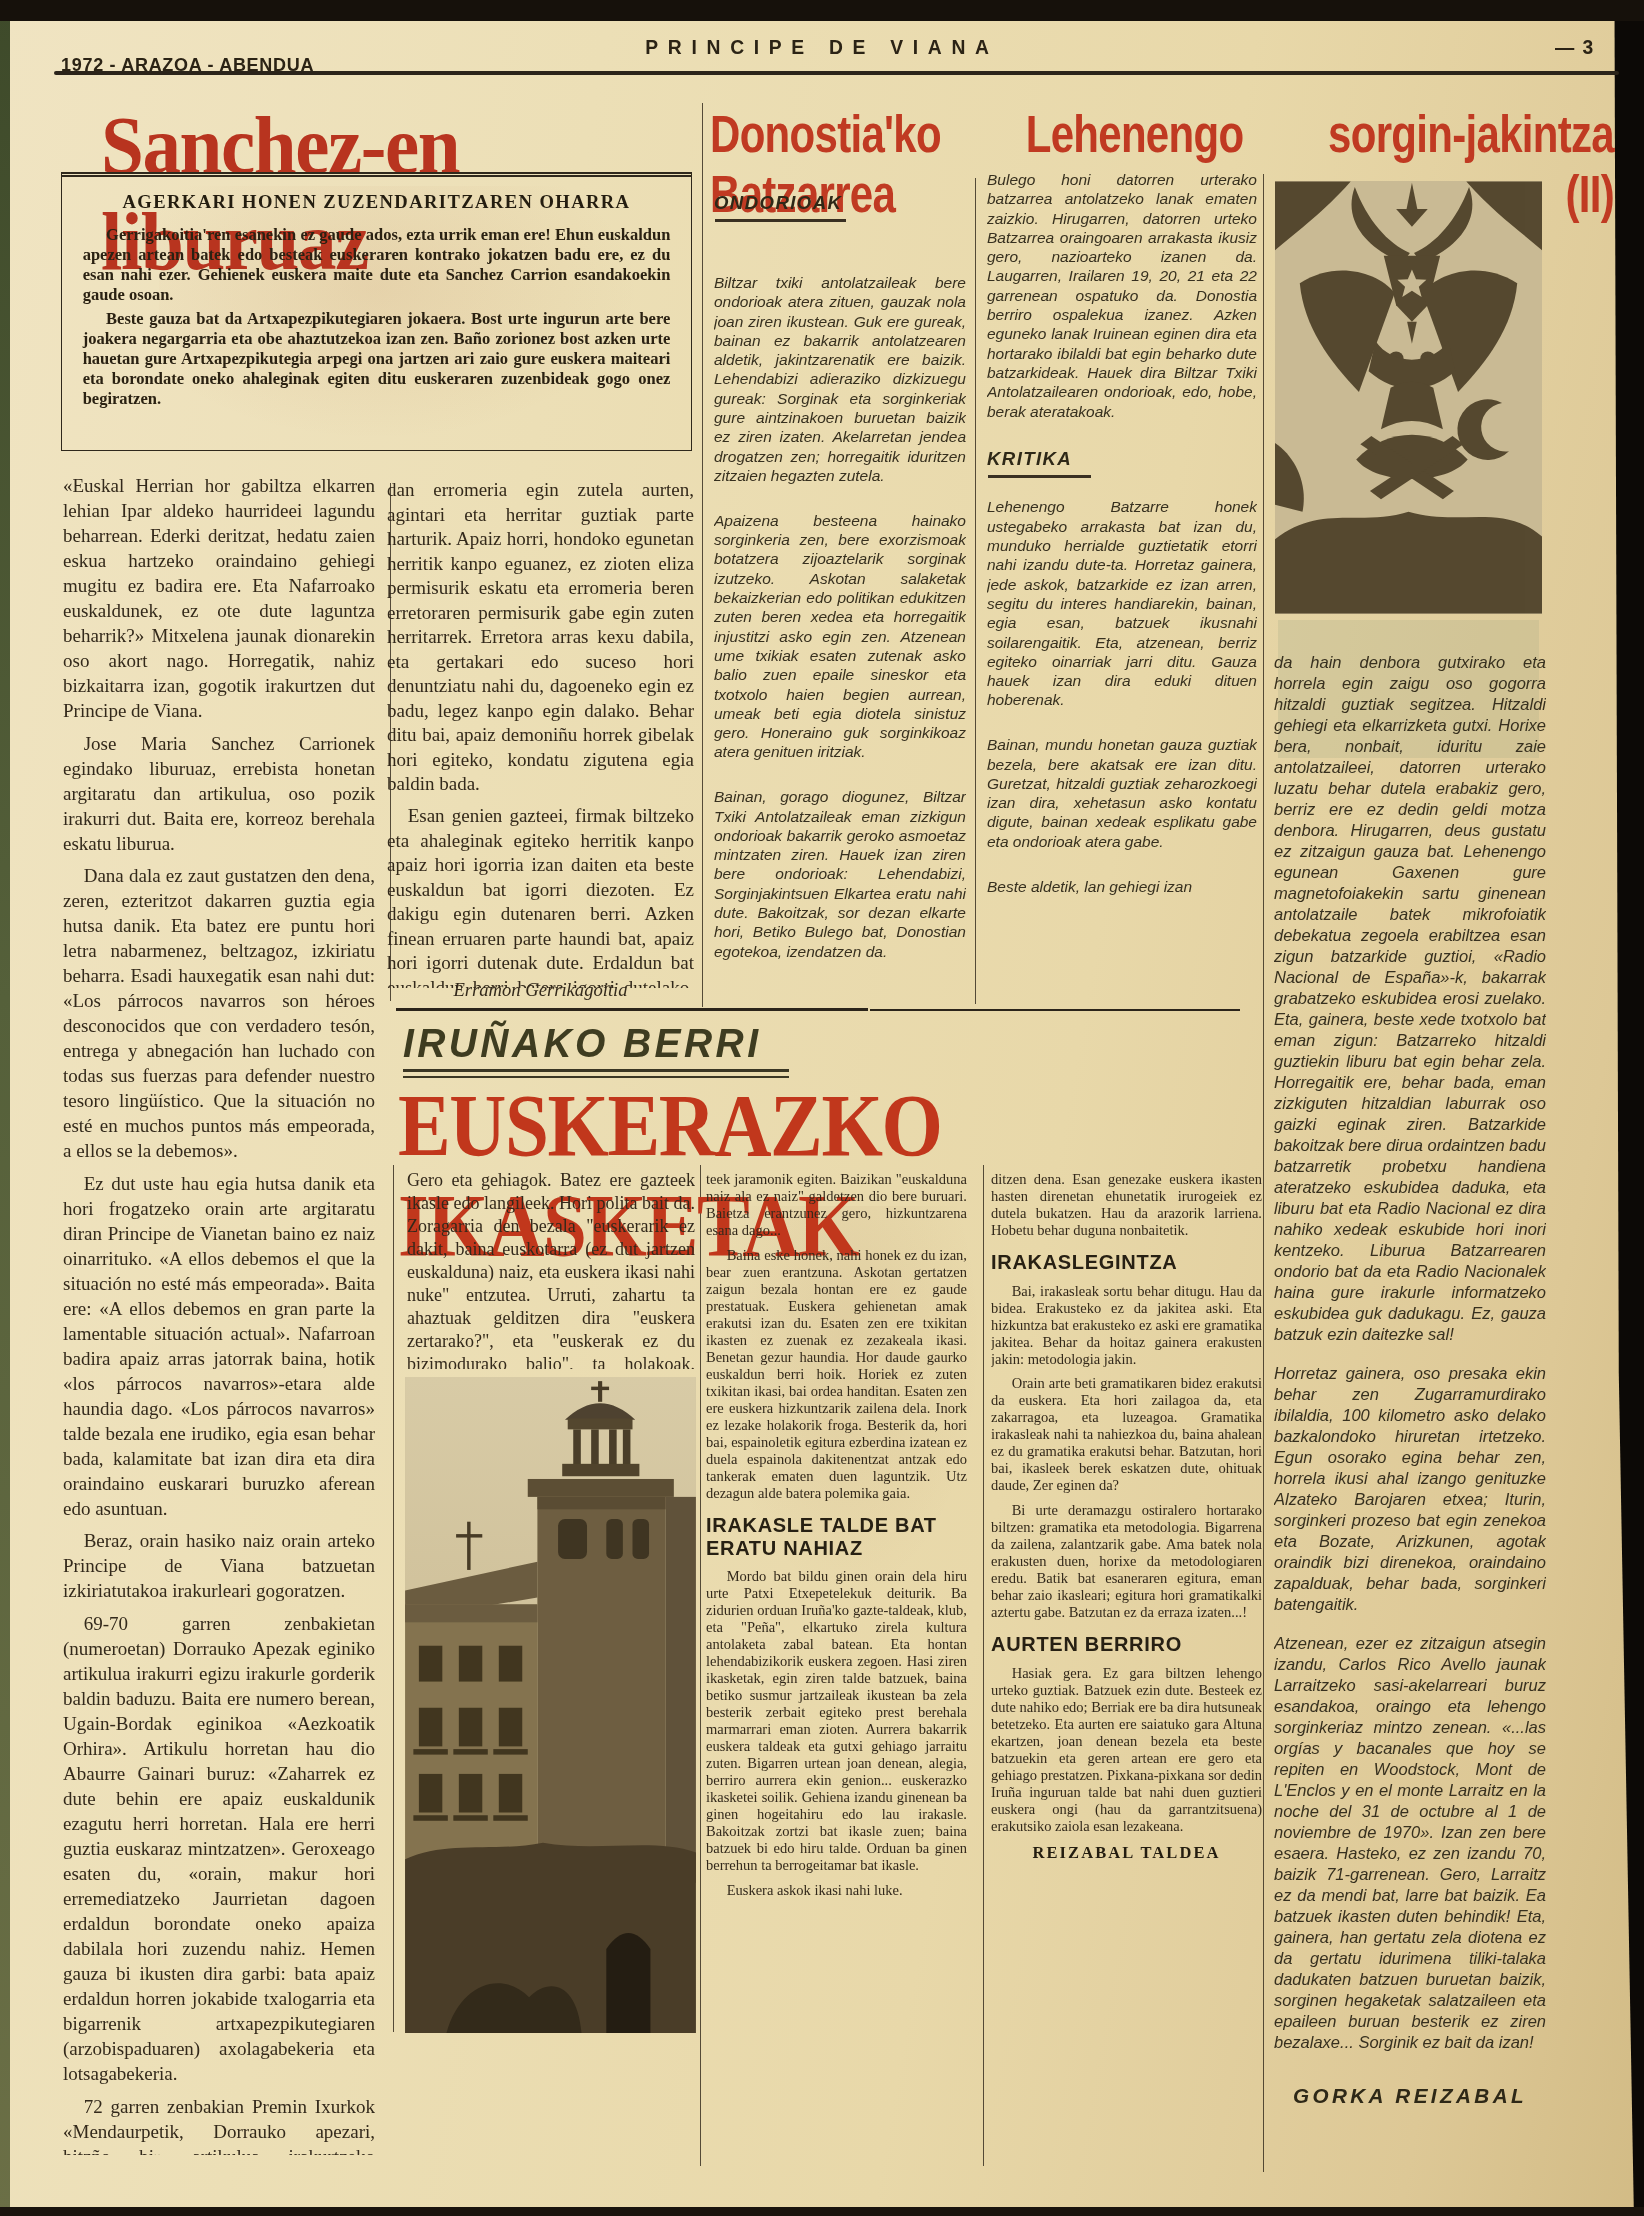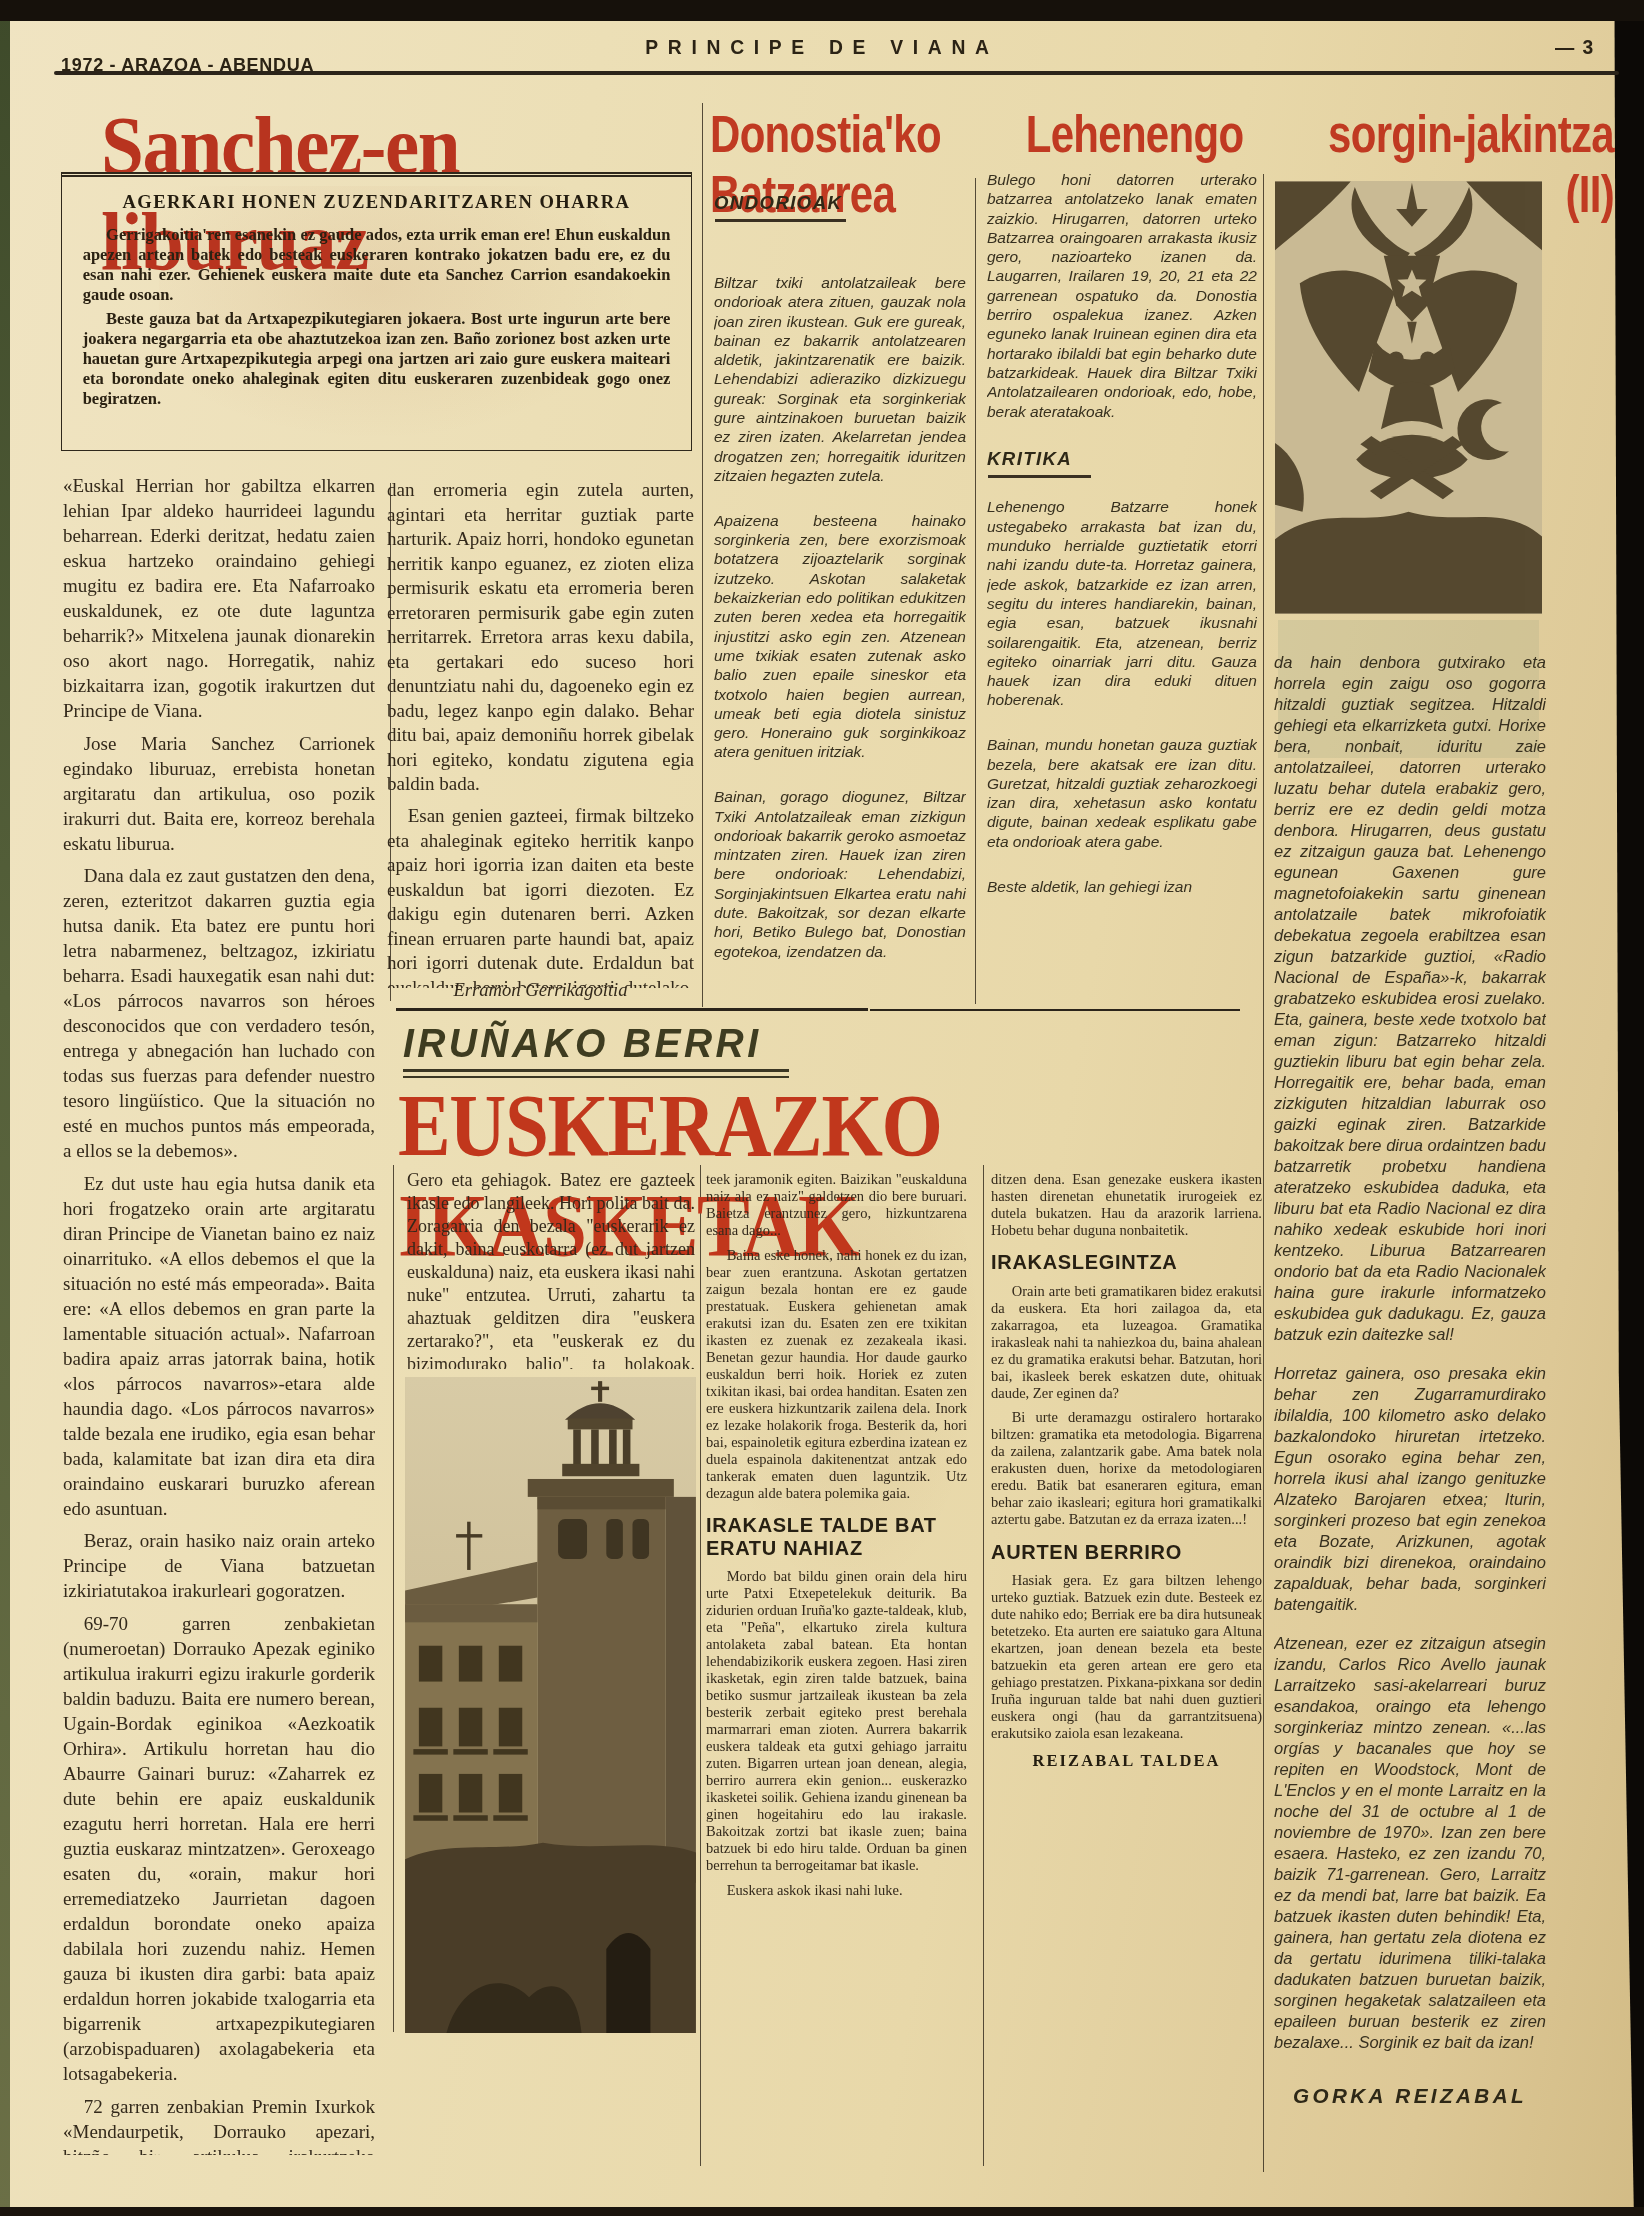--- a/index.html
+++ b/index.html
@@ -264,20 +264,21 @@
     <p class="noind">teek jaramonik egiten. Baizikan "euskalduna naiz ala ez naiz" galdetzen dio bere buruari. Baietza erantzunez gero, hizkuntzarena esana dago...</p>
     <p>Baina eske honek, nahi honek ez du izan, bear zuen erantzuna. Askotan gertatzen zaigun bezala hontan ere ez gaude prestatuak. Euskera gehienetan amak erakutsi izan du. Esaten zen ere txikitan ikasten ez zuenak ez zezakeala ikasi. Benetan gezur haundia. Hor daude gaurko euskaldun berri hoik. Horiek ez zuten txikitan ikasi, bai ordea handitan. Esaten zen ere euskera hizkuntzarik zailena dela. Inork ez lezake holakorik froga. Besterik da, hori bai, espainoletik egitura ezberdina izatean ez duela espainola dakitenentzat antzak edo tankerak ematen duen laguntzik. Utz dezagun alde batera polemika gaia.</p>
     <div class="subhead">IRAKASLE TALDE BAT ERATU NAHIAZ</div>
     <p>Mordo bat bildu ginen orain dela hiru urte Patxi Etxepetelekuk deiturik. Ba zidurien orduan Iruña'ko gazte-taldeak, klub, eta "Peña", elkartuko zirela kultura antolaketa zabal batean. Eta hontan lehendabizikorik euskera zegoen. Hasi ziren ikasketak, egin ziren talde batzuek, baina betiko susmur jartzaileak ikustean ba zela besterik zerbait egiteko prest berehala marmarrari eman zioten. Aurrera bakarrik euskera taldeak eta gutxi gehiago jarraitu zuten. Bigarren urtean joan denean, alegia, berriro aurrera ekin genion... euskerazko ikasketei soilik. Gehiena izandu ginenean ba ginen hogeitahiru edo lau irakasle. Bakoitzak zortzi bat ikasle zuen; baina batzuek bi edo hiru talde. Orduan ba ginen berrehun ta berrogeitamar bat ikasle.</p>
     <p>Euskera askok ikasi nahi luke.</p>
   </div>
 
   <div id="colI3" class="col serifcol">
     <p class="noind">ditzen dena. Esan genezake euskera ikasten hasten direnetan ehunetatik irurogeiek ez dutela bukatzen. Hau da arazorik larriena. Hobetu behar duguna nonbaitetik.</p>
     <div class="subhead">IRAKASLEGINTZA</div>
+    <p>Bai, irakasleak sortu behar ditugu. Hau da bidea. Erakusteko ez da jakitea aski. Eta hizkuntza bat erakusteko ez aski ere gramatika jakitea. Behar da hoitaz gainera erakusten jakin: metodologia jakin.</p>
     <p>Orain arte beti gramatikaren bidez erakutsi da euskera. Eta hori zailagoa da, eta zakarragoa, eta luzeagoa. Gramatika irakasleak nahi ta nahiezkoa du, baina ahalean ez du gramatika erakutsi behar. Batzutan, hori bai, ikasleek berek eskatzen dute, ohituak daude, Zer eginen da?</p>
     <p>Bi urte deramazgu ostiralero hortarako biltzen: gramatika eta metodologia. Bigarrena da zailena, zalantzarik gabe. Ama batek nola erakusten duen, horixe da metodologiaren eredu. Batik bat esaneraren egitura, eman behar zaio ikasleari; egitura hori gramatikalki aztertu gabe. Batzutan ez da erraza izaten...!</p>
     <div class="subhead">AURTEN BERRIRO</div>
     <p>Hasiak gera. Ez gara biltzen lehengo urteko guztiak. Batzuek ezin dute. Besteek ez dute nahiko edo; Berriak ere ba dira hutsuneak betetzeko. Eta aurten ere saiatuko gara Altuna ekartzen, joan denean bezela eta beste batzuekin eta geren artean ere gero eta gehiago prestatzen. Pixkana-pixkana sor dedin Iruña inguruan talde bat nahi duen guztieri euskera ongi (hau da garrantzitsuena) erakutsiko zaiola esan lezakeana.</p>
     <div class="byline">REIZABAL TALDEA</div>
   </div>
 
 </div>
 
 

